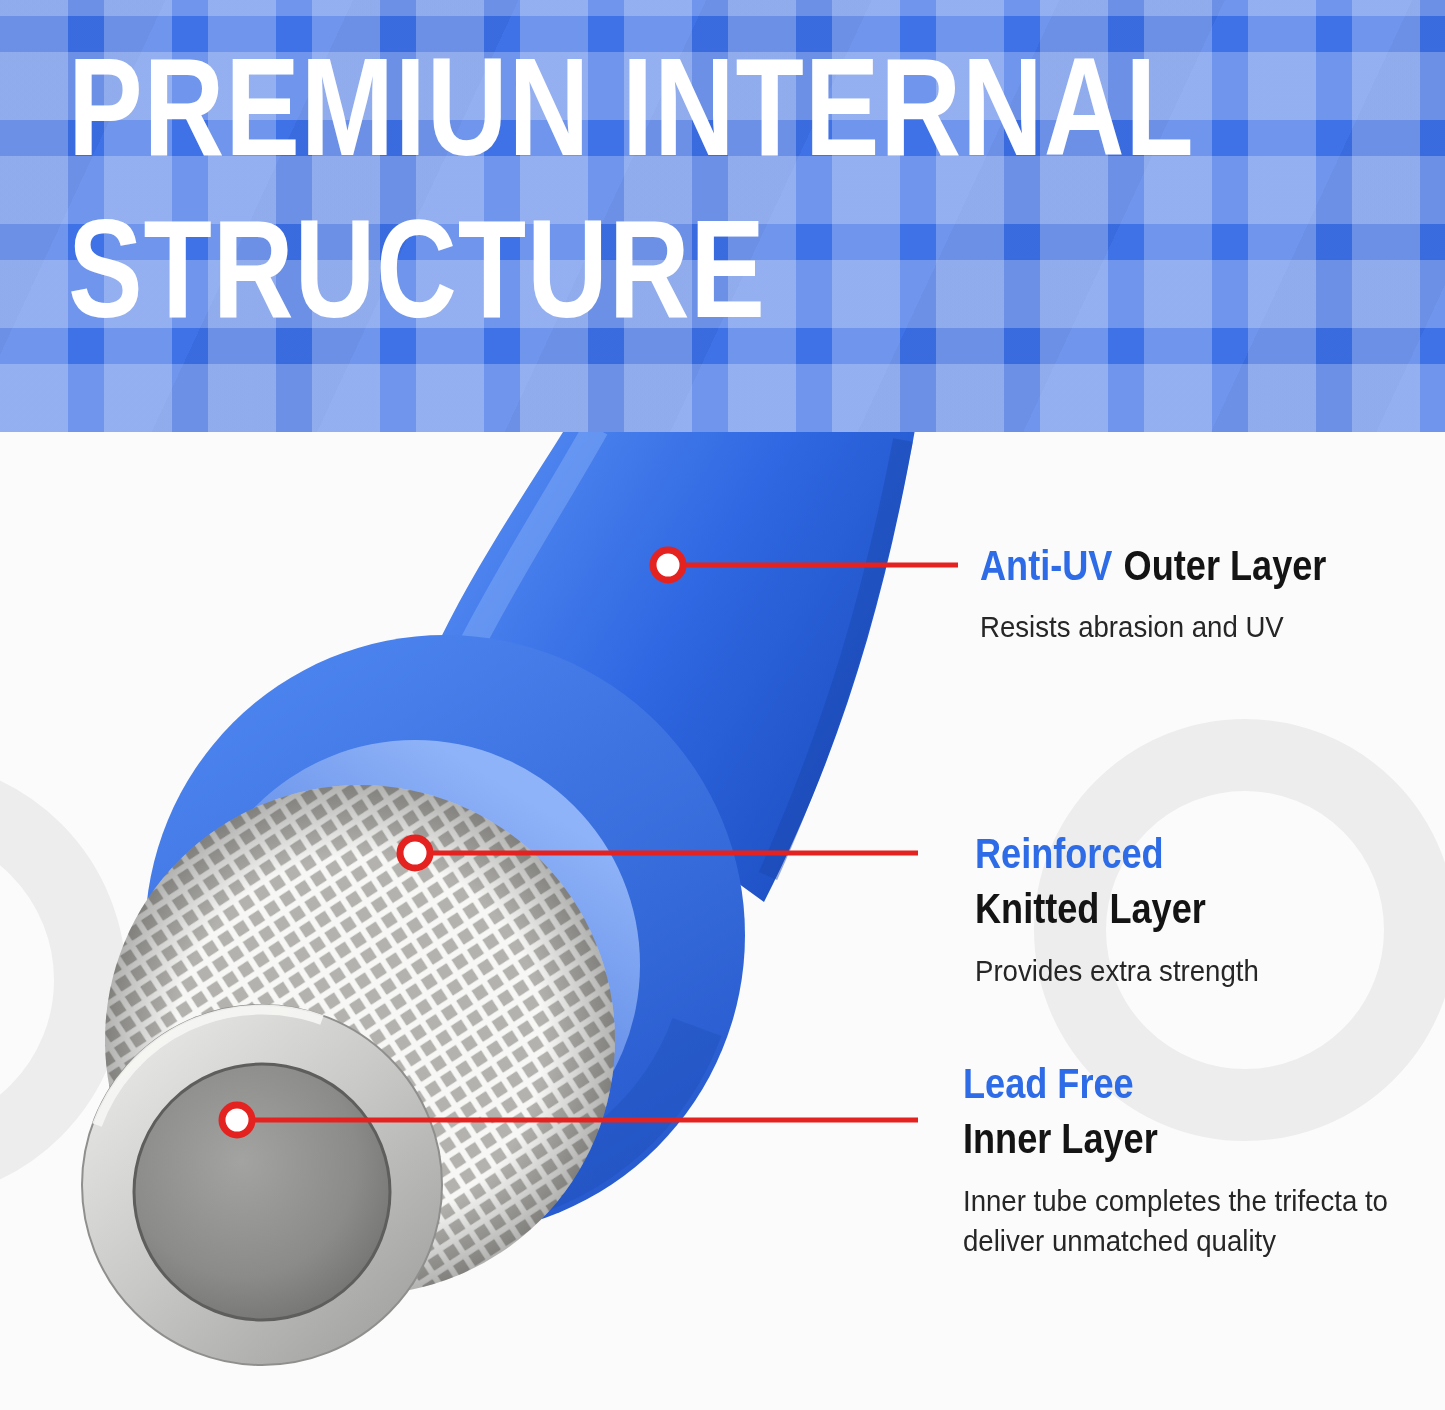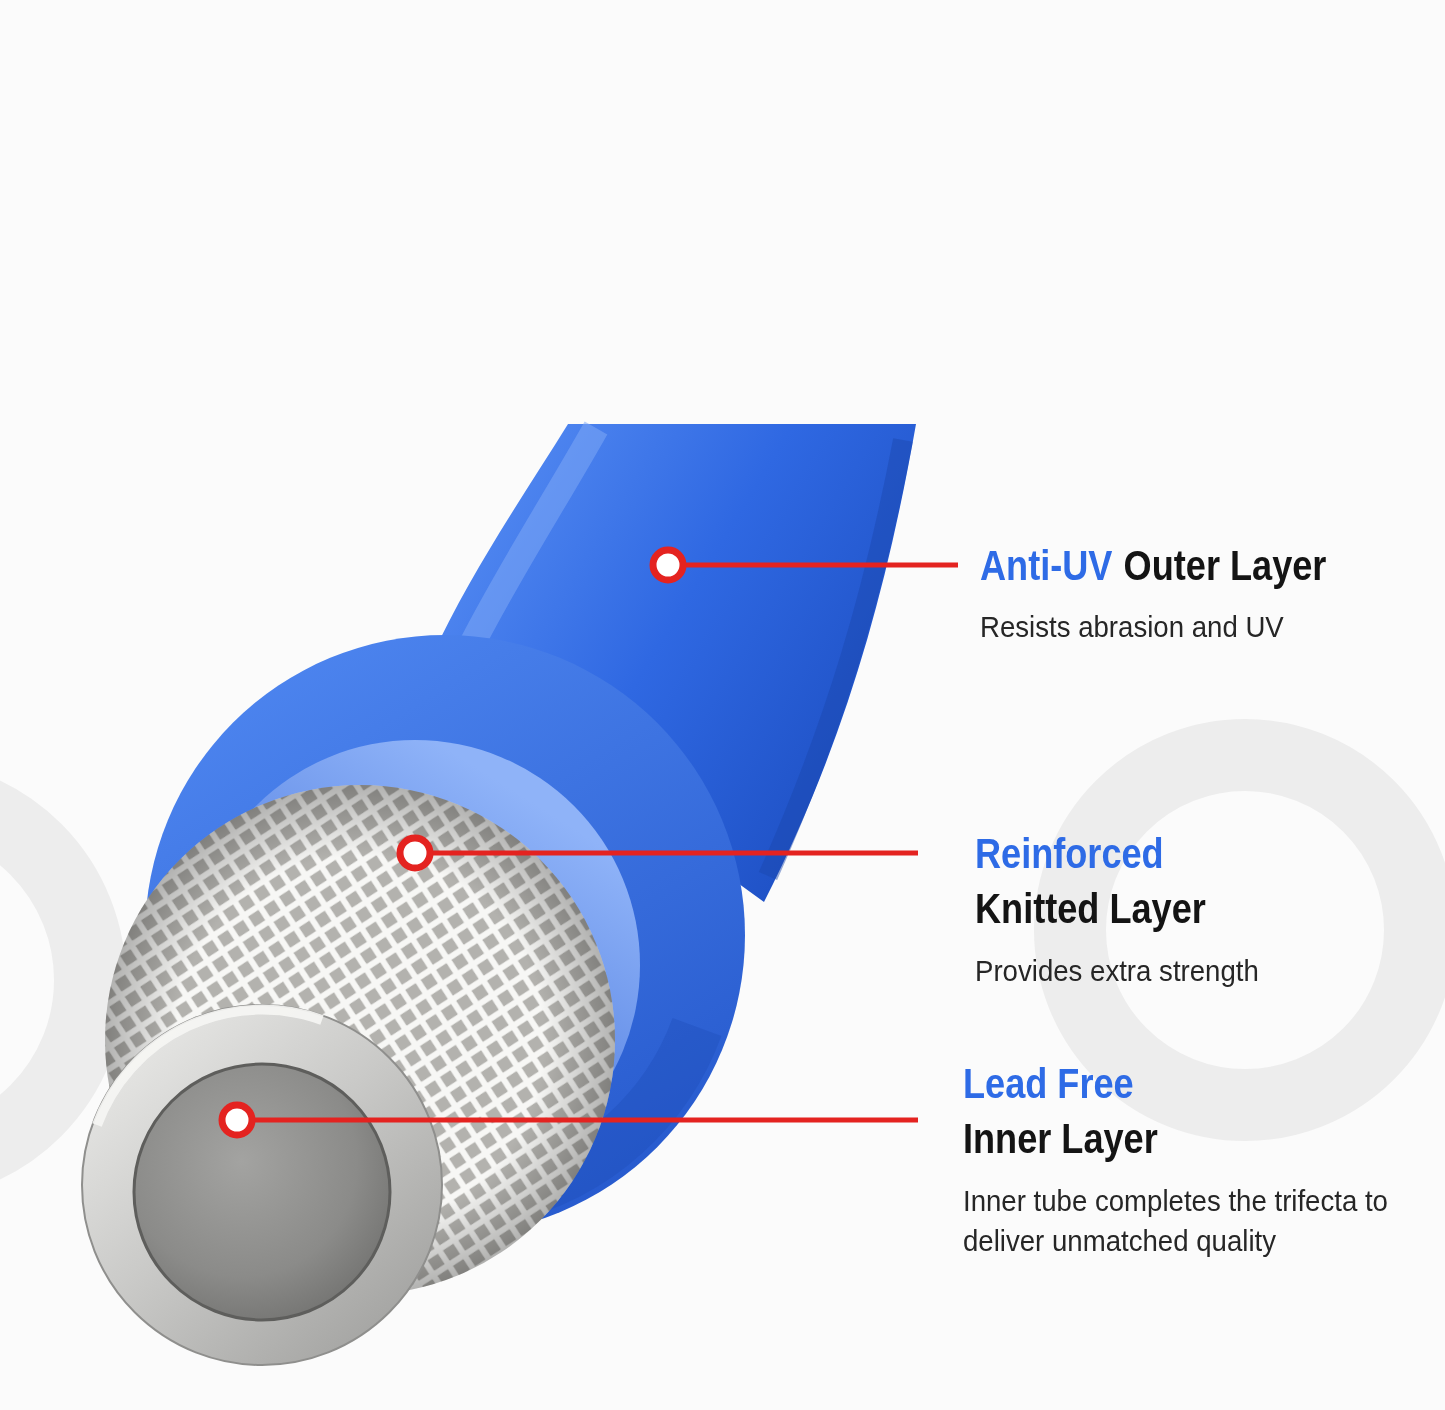--- a/index.html
+++ b/index.html
@@ -119,20 +119,26 @@
       <line x1="415" y1="853" x2="918" y2="853"></line>
       <line x1="237" y1="1120" x2="918" y2="1120"></line>
     </g>
     <g fill="#ffffff" stroke="#e42320" stroke-width="7">
       <circle cx="668" cy="565" r="15"></circle>
       <circle cx="415" cy="853" r="15"></circle>
       <circle cx="237" cy="1120" r="15"></circle>
     </g>
   </svg>
 
+  <header class="plaid">
+    <h1>
+      <span class="title-line">PREMIUN INTERNAL</span>
+      <span class="title-line">STRUCTURE</span>
+    </h1>
+  </header>
 
   <div class="callout" style="left:980px;top:538px;">
     <div class="co-head">
       <span class="hl">Anti-UV</span><span class="rest-inline">Outer Layer</span>
     </div>
     <div class="co-desc">Resists abrasion and UV</div>
   </div>
 
   <div class="callout" style="left:975px;top:826px;">
     <div class="co-head stacked">

